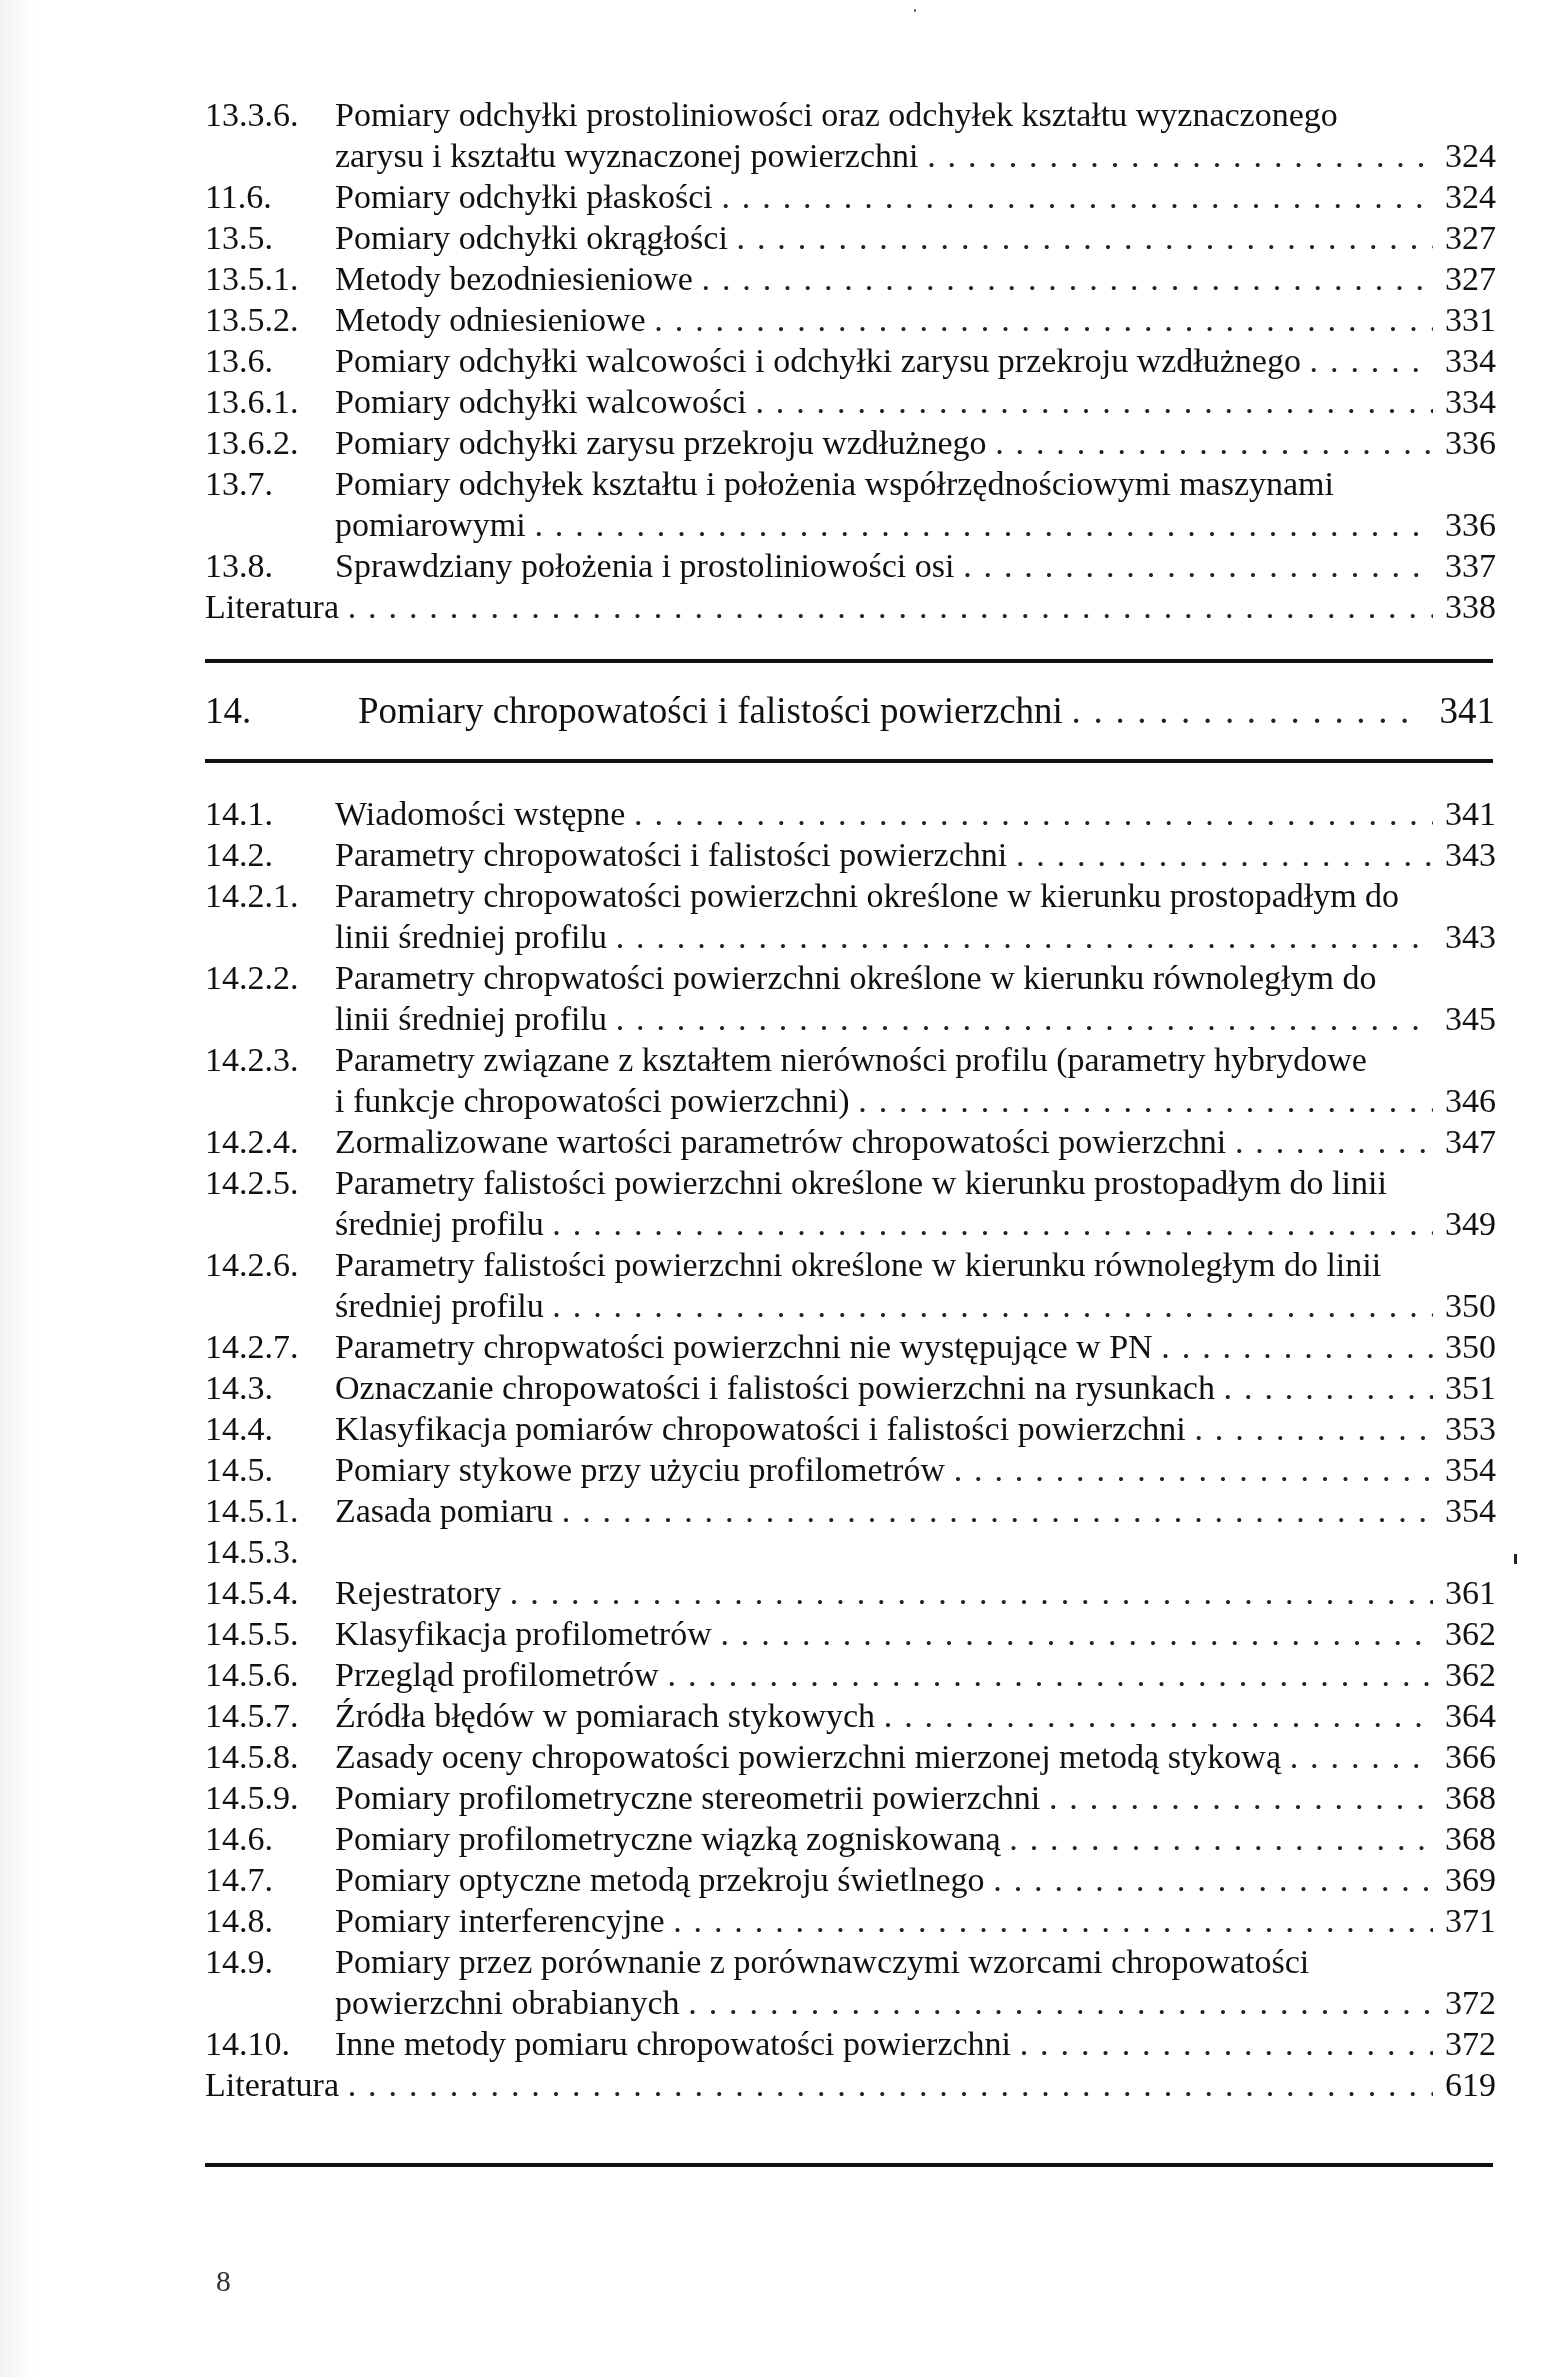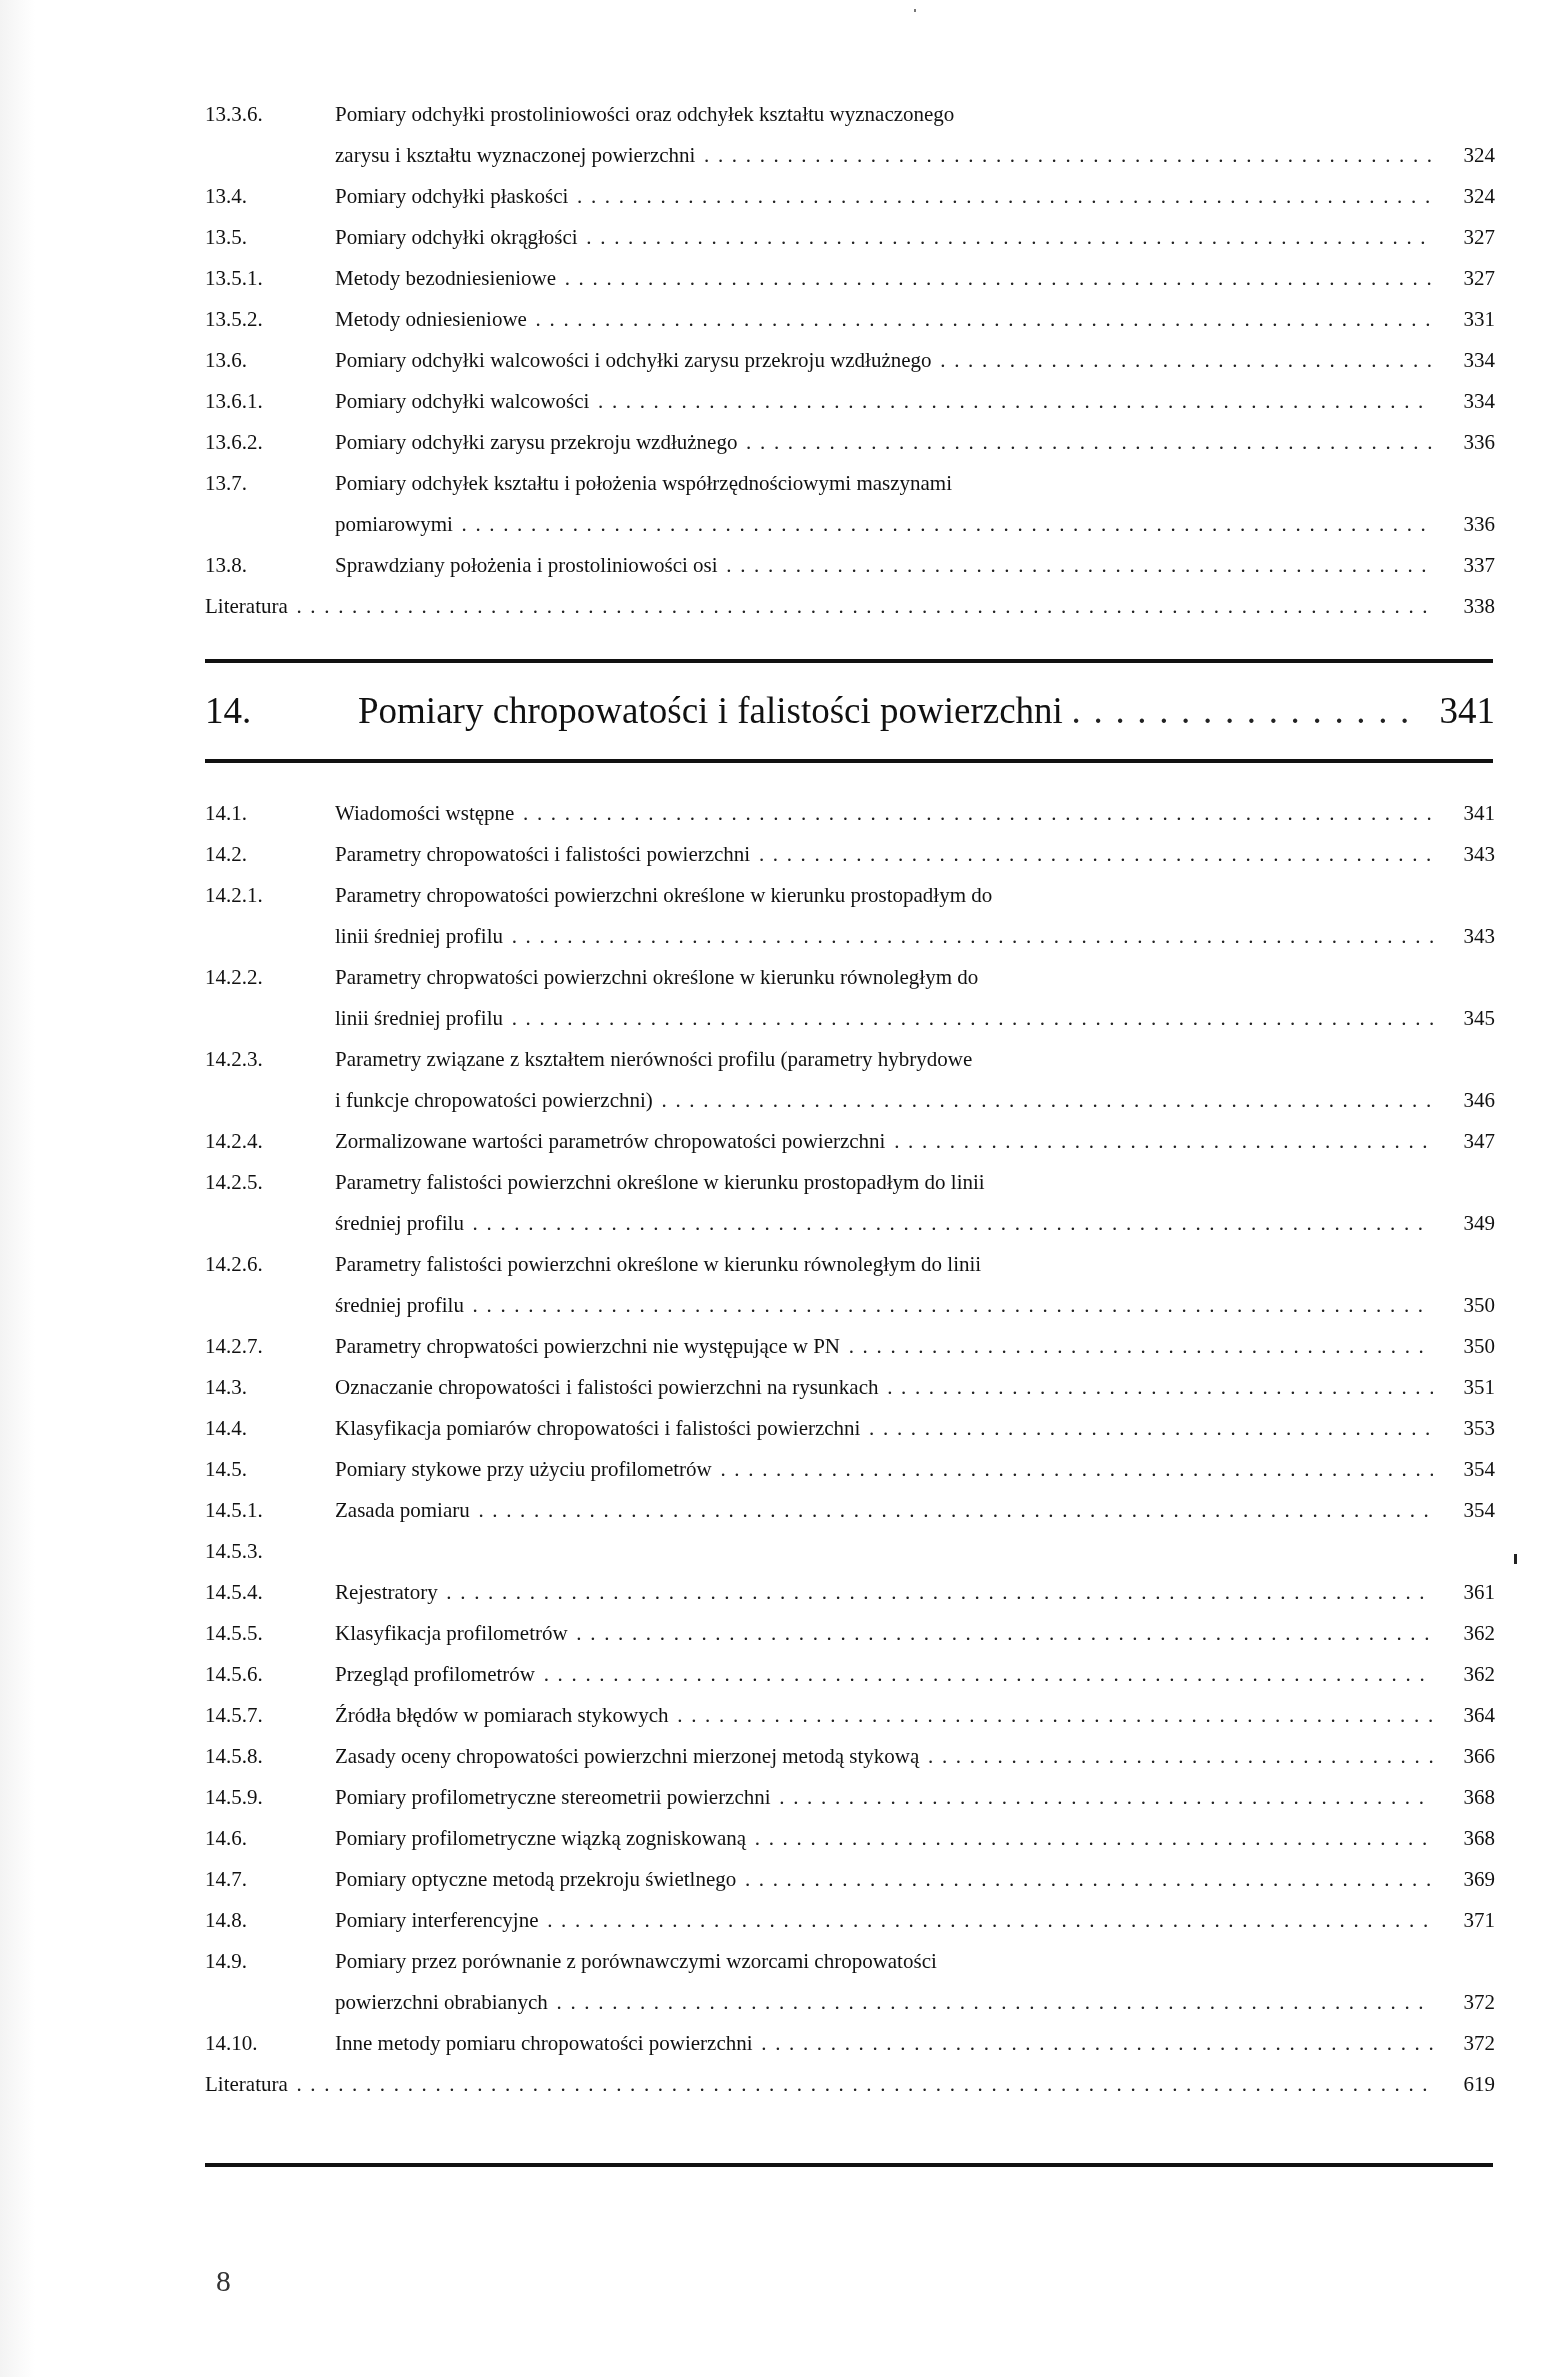--- a/index.html
+++ b/index.html
@@ -2,21 +2,21 @@
 <html style="font-size:14px"><head>
 <meta charset="utf-8">
 <style>
   html, body { margin: 0; padding: 0; background: #ffffff; }
   body { width: 1552px; height: 2377px; position: relative; overflow: hidden;
          font-family: "Liberation Serif", "DejaVu Serif", serif; color: #111; }
   .page { position: absolute; left: 0; top: 0; width: 1552px; height: 2377px; }
   .edge-shade { position: absolute; left: 0; top: 0; width: 35px; height: 2377px;
                 background: linear-gradient(to right, #f3f3f3, #ffffff); }
   .toc { position: absolute; left: 205px; width: 1290px; }
-  .row { position: relative; height: 41px; font-size: 21px; line-height: 41px; white-space: nowrap; }
+  .row { position: relative; height: 41px; font-size: 34px; line-height: 41px; white-space: nowrap; }
   .num { position: absolute; left: 0; top: 0; }
   .title-line { position: absolute; left: 130px; right: 0; top: 0; display: flex; align-items: center; }
   .title-text { flex: 0 0 auto; }
   .leader { flex: 1 1 auto; overflow: hidden; margin: 0 12px 0 8.7px; letter-spacing: 7.8px; color: #222; }
   .leader::before { content: ". . . . . . . . . . . . . . . . . . . . . . . . . . . . . . . . . . . . . . . . . . . . . . . . . . . . . . . . . . . . . . . . . . . . . . . . . . . . . . . . . . . . . . . . . . . . . . . . . . . . . . . . . . . . . . . . . . . . . . . . . . . . . . . . . . . . . . . . . . . . . . . . . . . . . . . . . . . . ."; letter-spacing: 1.7px; }
   .page-ref { flex: 0 0 auto; width: 50px; text-align: right; }
   .lit .title-line { left: 0; }
   .rule { position: absolute; left: 205px; width: 1288px; height: 4.3px; background: #111; }
   .chapter { position: absolute; left: 205px; width: 1290px; height: 52px; font-size: 37px; line-height: 52px; white-space: nowrap; }
   .chapter .num { left: 0; }
@@ -39,21 +39,21 @@
         </div>
       </div>
       <div class="row">
         <div class="title-line">
           <span class="title-text">zarysu i kształtu wyznaczonej powierzchni</span>
           <span class="leader"></span>
           <span class="page-ref">324</span>
         </div>
       </div>
       <div class="row">
-        <span class="num">13.4.</span>
+        <span class="num">11.6.</span>
         <div class="title-line">
           <span class="title-text">Pomiary odchyłki płaskości</span>
           <span class="leader"></span>
           <span class="page-ref">324</span>
         </div>
       </div>
       <div class="row">
         <span class="num">13.5.</span>
         <div class="title-line">
           <span class="title-text">Pomiary odchyłki okrągłości</span>

